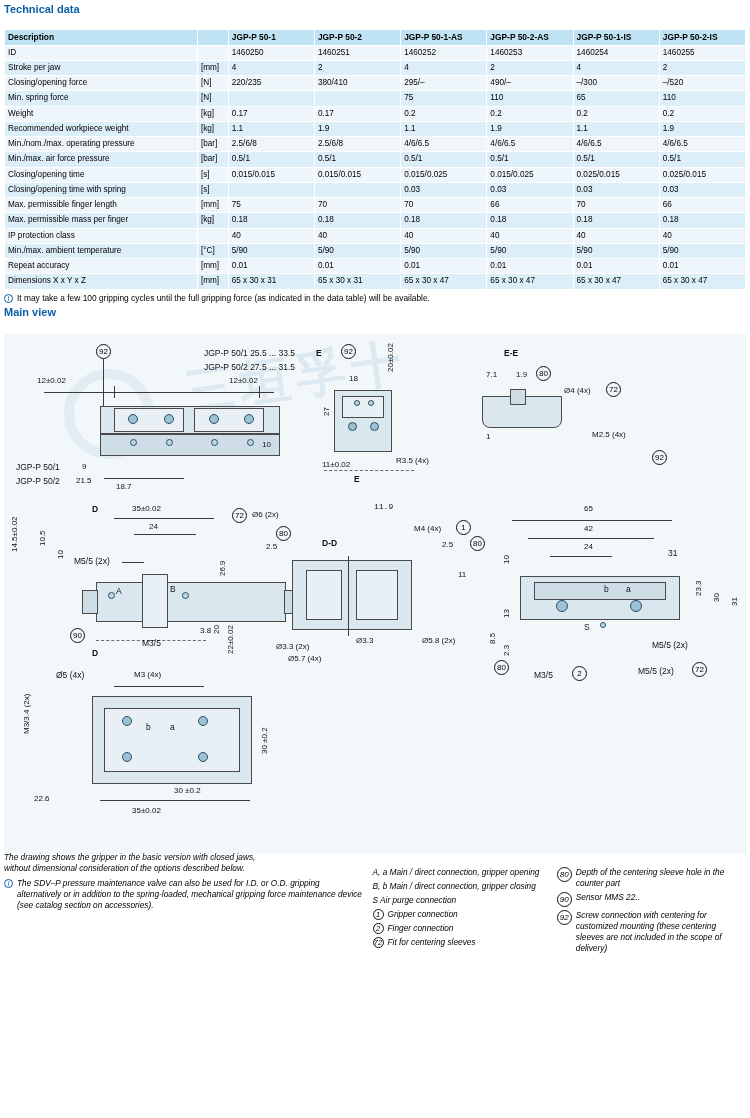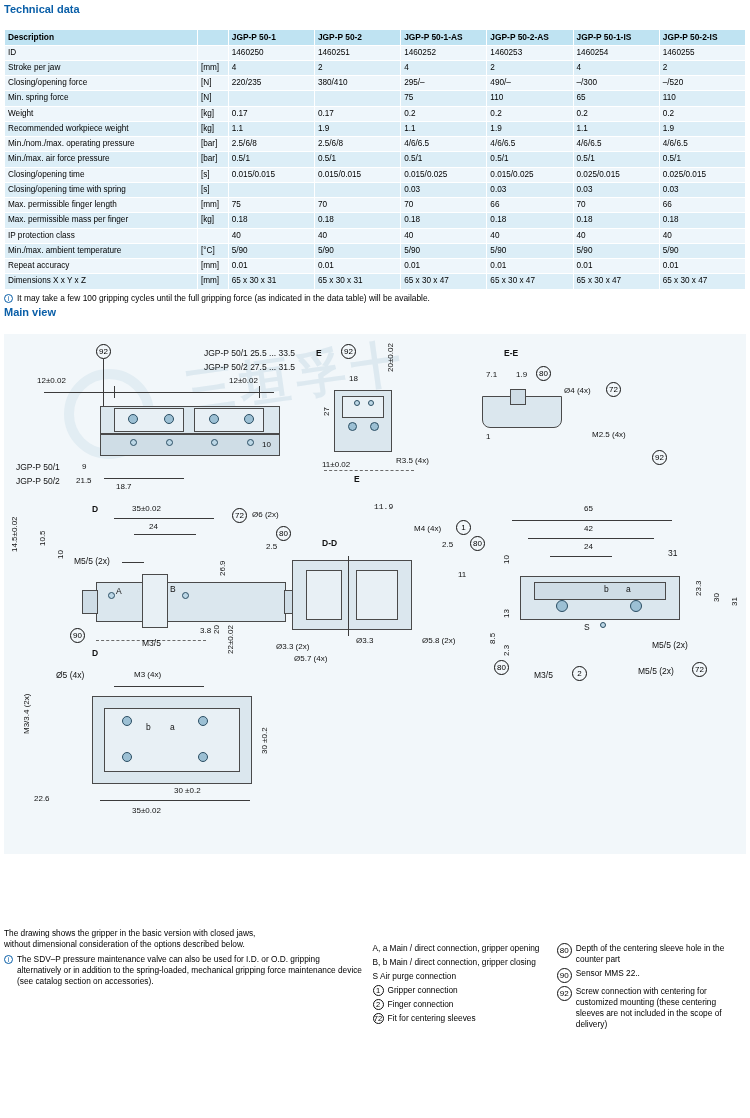--- a/index.html
+++ b/index.html
@@ -85,22 +85,22 @@
   .ln { position:absolute; background:#3b3b3b; }
   .hln { height:1px; }
   .vln { width:1px; }
   .dln { position:absolute; border-top:1px dashed #6b6b6b; }
   .body { position:absolute; background:#dbe7ee; border:1px solid #4a4a4a; }
   .body2 { position:absolute; background:#cfdde6; border:1px solid #4a4a4a; }
   .body3 { position:absolute; background:#e8f0f5; border:1px solid #4a4a4a; }
   .hole { position:absolute; border:1px solid #2b4e63; border-radius:50%; background:#9cc0d4; }
   .holeS { position:absolute; border:1px solid #2b4e63; border-radius:50%; background:#bcd7e6; }
   .legend {
-    position:absolute; left:4px; top:928px; width:742px;
-    font-size:8.3px; line-height:1.33;
+    position:absolute; left:4px; top:852px; width:742px;
+    font-size:8.3px; line-height:1.33;font-style:italic;
   }
   .legend-cols { display:flex; gap:10px; }
   .lc1 { width:360px; }
   .lc2 { width:175px; }
   .lc3 { width:190px; }
   .legend p { margin:0 0 4px 0; }
   .li { display:flex; gap:4px; align-items:flex-start; margin-bottom:3px; }
   .marker {
     flex:0 0 auto; display:inline-block; width:15px;height:15px;
     border:1px solid #111; border-radius:50%;
@@ -410,21 +410,21 @@
   <div class="bubble" style="left:466px; top:202px;">80</div>
 
   <div class="body" style="left:288px; top:226px; width:120px; height:70px;"></div>
   <div class="body3" style="left:302px; top:236px; width:36px; height:50px;"></div>
   <div class="body3" style="left:352px; top:236px; width:42px; height:50px;"></div>
   <div class="ln vln" style="left:344px; top:222px; height:80px;"></div>
 
   <div class="dim" style="left:454px; top:236px;">11</div>
   <div class="dim" style="left:272px; top:308px;">Ø3.3 (2x)</div>
   <div class="dim" style="left:352px; top:302px;">Ø3.3</div>
-  <div class="dim" style="left:290px; top:320px;">Ø5.7 (4x)</div>
+  <div class="dim" style="left:284px; top:320px;">Ø5.7 (4x)</div>
   <div class="dim" style="left:418px; top:302px;">Ø5.8 (2x)</div>
 
   <div class="dim" style="left:580px; top:170px;">65</div>
   <div class="ln hln" style="left:508px; top:186px; width:160px;"></div>
   <div class="dim" style="left:580px; top:190px;">42</div>
   <div class="ln hln" style="left:524px; top:204px; width:126px;"></div>
   <div class="dim" style="left:580px; top:208px;">24</div>
   <div class="ln hln" style="left:546px; top:222px; width:62px;"></div>
   <div class="lbl" style="left:664px; top:214px;">31</div>
 

